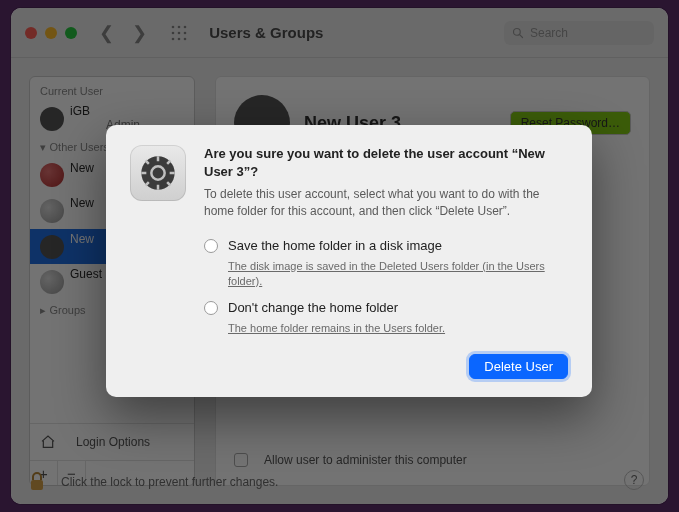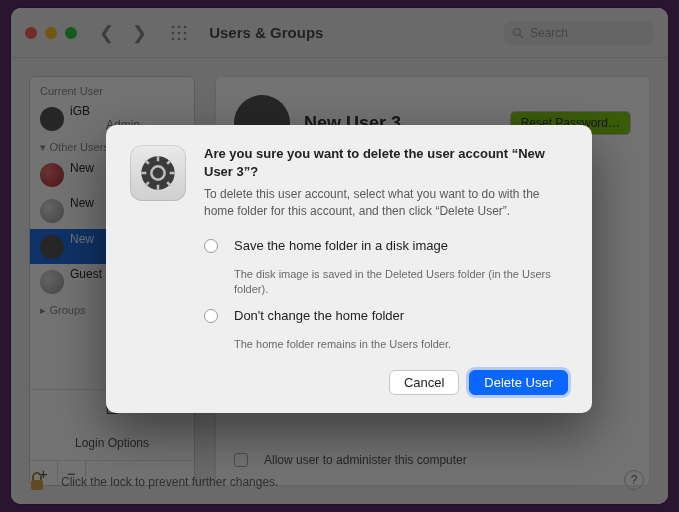--- a/index.html
+++ b/index.html
@@ -29,21 +29,21 @@
   .avatar{ width:24px; height:24px; border-radius:50%; background:#bbb; flex:0 0 auto;}
   .avatar.red{ background: radial-gradient(circle at 35% 35%, #e57373, #b03030);}
   .avatar.steel{ background: radial-gradient(circle at 35% 35%, #ddd, #999);}
   .avatar.dark{ background:#555;}
   .user-row .txt{ line-height:1.15;}
   .user-row .name{ font-size:12px; color:#2a2a2a;}
   .user-row .role{ font-size:12px; color:#7a7a7a;margin-left:36px;}
   .user-row.selected{ background:#1f6fe5; color:#fff;}
   .user-row.selected .name, .user-row.selected .role{ color:#fff;}
   .disclosure{ font-size:11px; color:#8a8a8a; padding:4px 10px; display:flex; align-items:center; gap:4px;}
-  .login-opts{ margin-top:auto; display:flex; align-items:center; gap:20px; padding:10px; border-top:1px solid #e3e3e3; font-size:12px; color:#555;flex-direction:column;}
+  .login-opts{ margin-top:auto; display:flex; align-items:center; gap:20px; padding:10px; border-top:1px solid #e3e3e3; font-size:12px; color:#555;}
   .house-icon svg{display:block;}
   .pm-row{ display:flex; border-top:1px solid #e3e3e3;}
   .pm-btn{ flex:0 0 28px; height:24px; display:flex; align-items:center; justify-content:center; font-size:15px; color:#555; border-right:1px solid #e3e3e3;}
 
   .main { flex:1; border:1px solid #e0e0e0; border-radius:6px; background:#fff; padding:18px; position:relative; display:flex; flex-direction:column; gap:18px;}
   .main-top{ display:flex; align-items:center; gap:14px;}
   .big-avatar{ width:56px; height:56px; border-radius:50%; background:#555;}
   .main-name{ font-size:18px; font-weight:700; color:#333;}
   .reset-btn{ margin-left:auto; font-size:12px; padding:4px 10px; border-radius:5px; border:1px solid #c9c9c9; background:#84cc16; color:#333;}
   .admin-row{ display:flex; align-items:center; gap:16px; font-size:12px; color:#555; margin-top:auto; padding-top:10px;}
@@ -62,26 +62,26 @@
   .modal-icon{
     width:56px; height:56px; border-radius:12px; background:linear-gradient(#e9e9e9,#cfcfcf);
     display:flex; align-items:center; justify-content:center; flex:0 0 auto;
     box-shadow: inset 0 0 0 1px rgba(0,0,0,.1);
   }
   .modal-icon svg{display:block;}
   .modal-content{ flex:1; }
   .modal-title{ font-size:13px; font-weight:700; color:#222; line-height:1.35;}
   .modal-desc{ font-size:12px; color:#5a5a5a; margin-top:6px; line-height:1.4;}
   .radio-group{ margin-top:18px; display:flex; flex-direction:column; gap:12px;}
-  .radio-item{ display:flex; gap:16px; align-items:flex-start;}
+  .radio-item{ display:flex; gap:10px; align-items:flex-start;}
   .radio{ width:14px; height:14px; border-radius:50%; border:1px solid #9a9a9a; margin-top:1px; flex:0 0 auto; position:relative; background:#fff;}
   .radio.checked{ border-color:#0a66ff; }
   .radio.checked::after{ content:""; position:absolute; inset:2px; border-radius:50%; background:#0a66ff;}
   .radio-label{ font-size:13px; color:#222;}
-  .radio-sub{ font-size:11px; color:#6a6a6a; margin-top:14px; line-height:1.35;}
+  .radio-sub{ font-size:11px; color:#6a6a6a; margin-top:6px; line-height:1.35;text-decoration:underline;}
   .modal-buttons{ display:flex; justify-content:flex-end; gap:10px; margin-top:18px;}
   .btn{ font-size:13px; padding:4px 14px; border-radius:6px; border:1px solid #c6c6c6; background:#fff; color:#222;}
   .btn.primary{ background:#0a66ff; border-color:#0a66ff; color:#fff; font-weight:500; box-shadow: 0 0 0 3px rgba(10,102,255,.25);}
 </style>
 </head>
 <body>
 
 <div class="window">
 
   <div class="titlebar">
@@ -233,19 +233,18 @@
         <div class="radio-item">
           <span class="radio"></span>
           <div>
             <div class="radio-label">Don't change the home folder</div>
             <div class="radio-sub">The home folder remains in the Users folder.</div>
           </div>
         </div>
       </div>
 
       <div class="modal-buttons">
-        <button class="btn">Cancel</button>
         <button class="btn primary">Delete User</button>
       </div>
     </div>
   </div>
 
 </div>
 
 </body></html>

